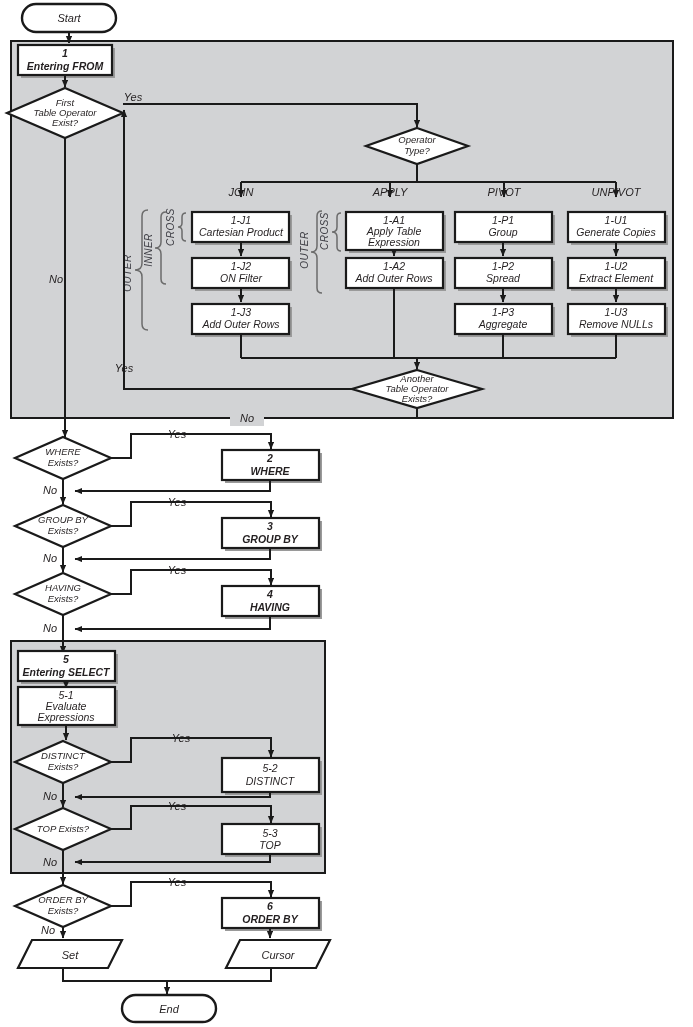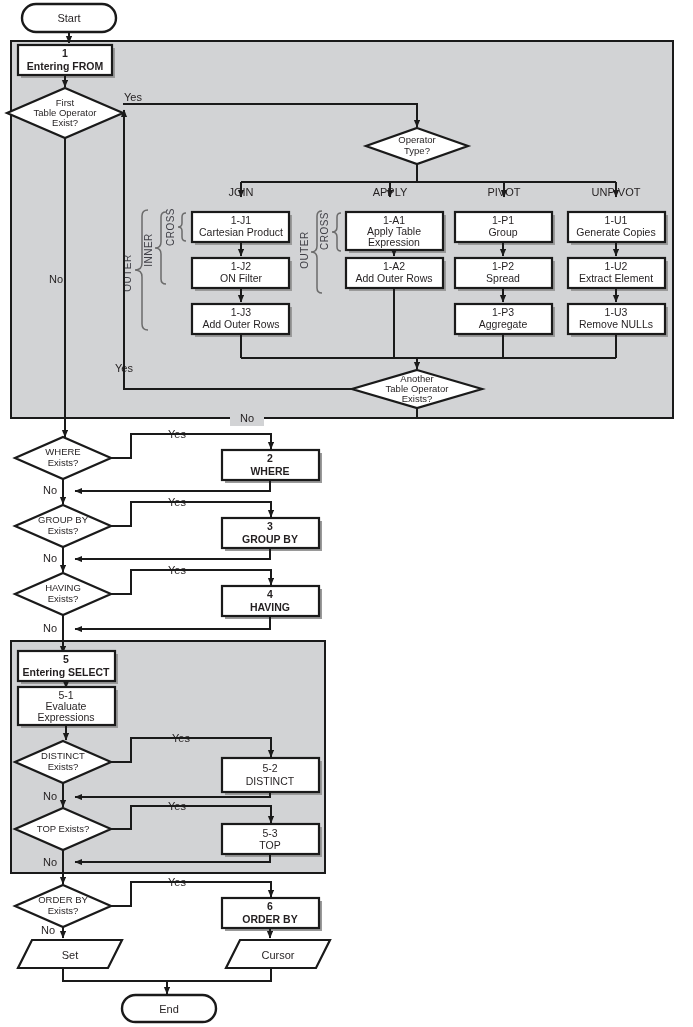--- a/index.html
+++ b/index.html
@@ -10,20 +10,21 @@
   body {
     width: 693px;
     height: 1027px;
     font-family: "Liberation Sans", sans-serif;
     overflow: hidden;
   }
   #flowchart-root {
     position: relative;
     width: 607px;
     height: 1027px;
+    font-style: italic;
   }
   svg#chart {
     display: block;
     width: 693px;
     height: 1027px;
   }
   .region { fill: #d2d3d5; stroke: #1a1a1a; stroke-width: 2; }
   .node-box { fill: #ffffff; stroke: #1a1a1a; stroke-width: 2.2; }
   .node-shadow { fill: #9a9a9a; }
   .diamond { fill: #ffffff; stroke: #1a1a1a; stroke-width: 2.2; }

